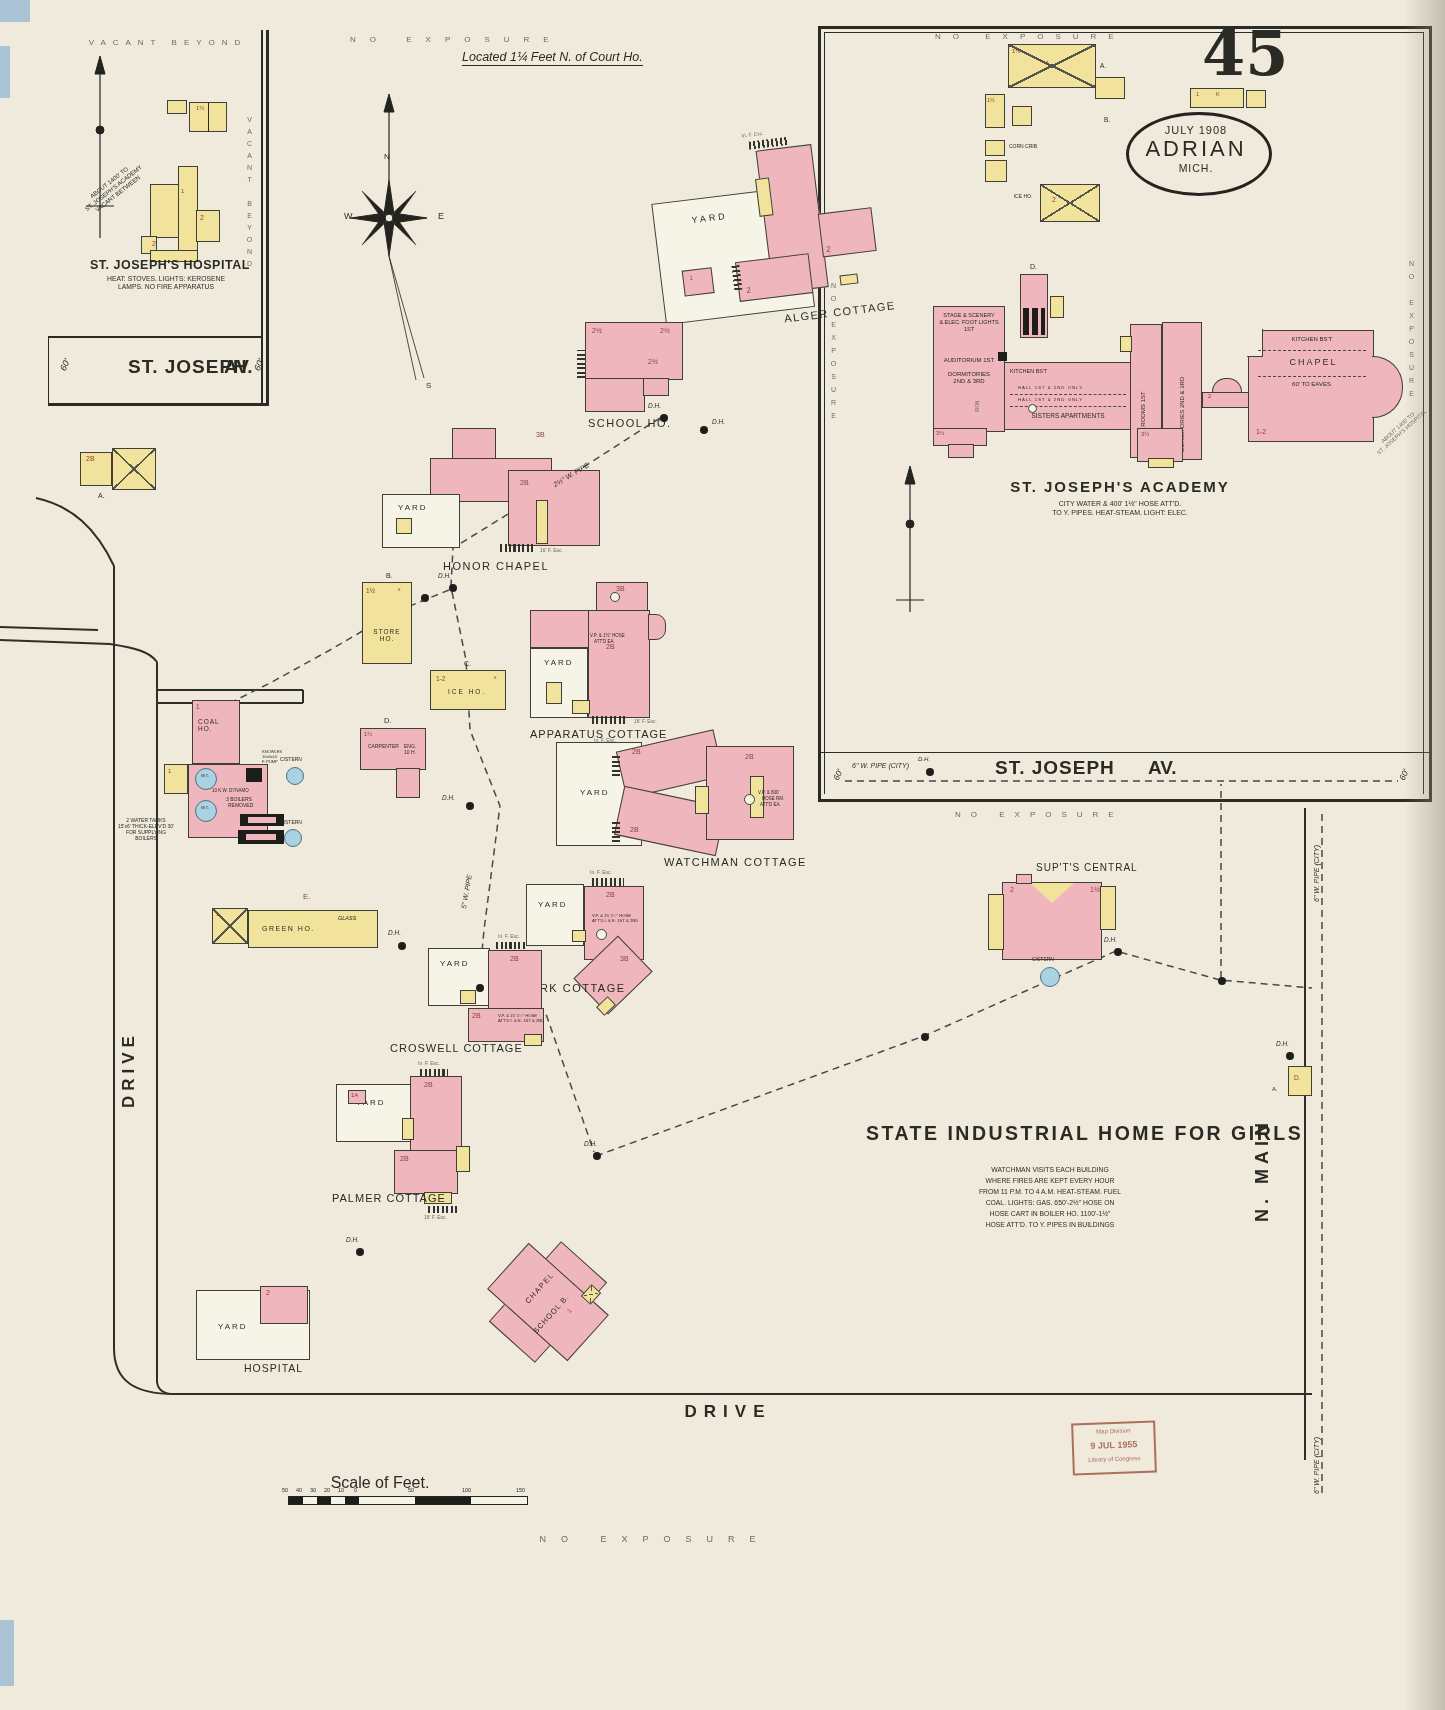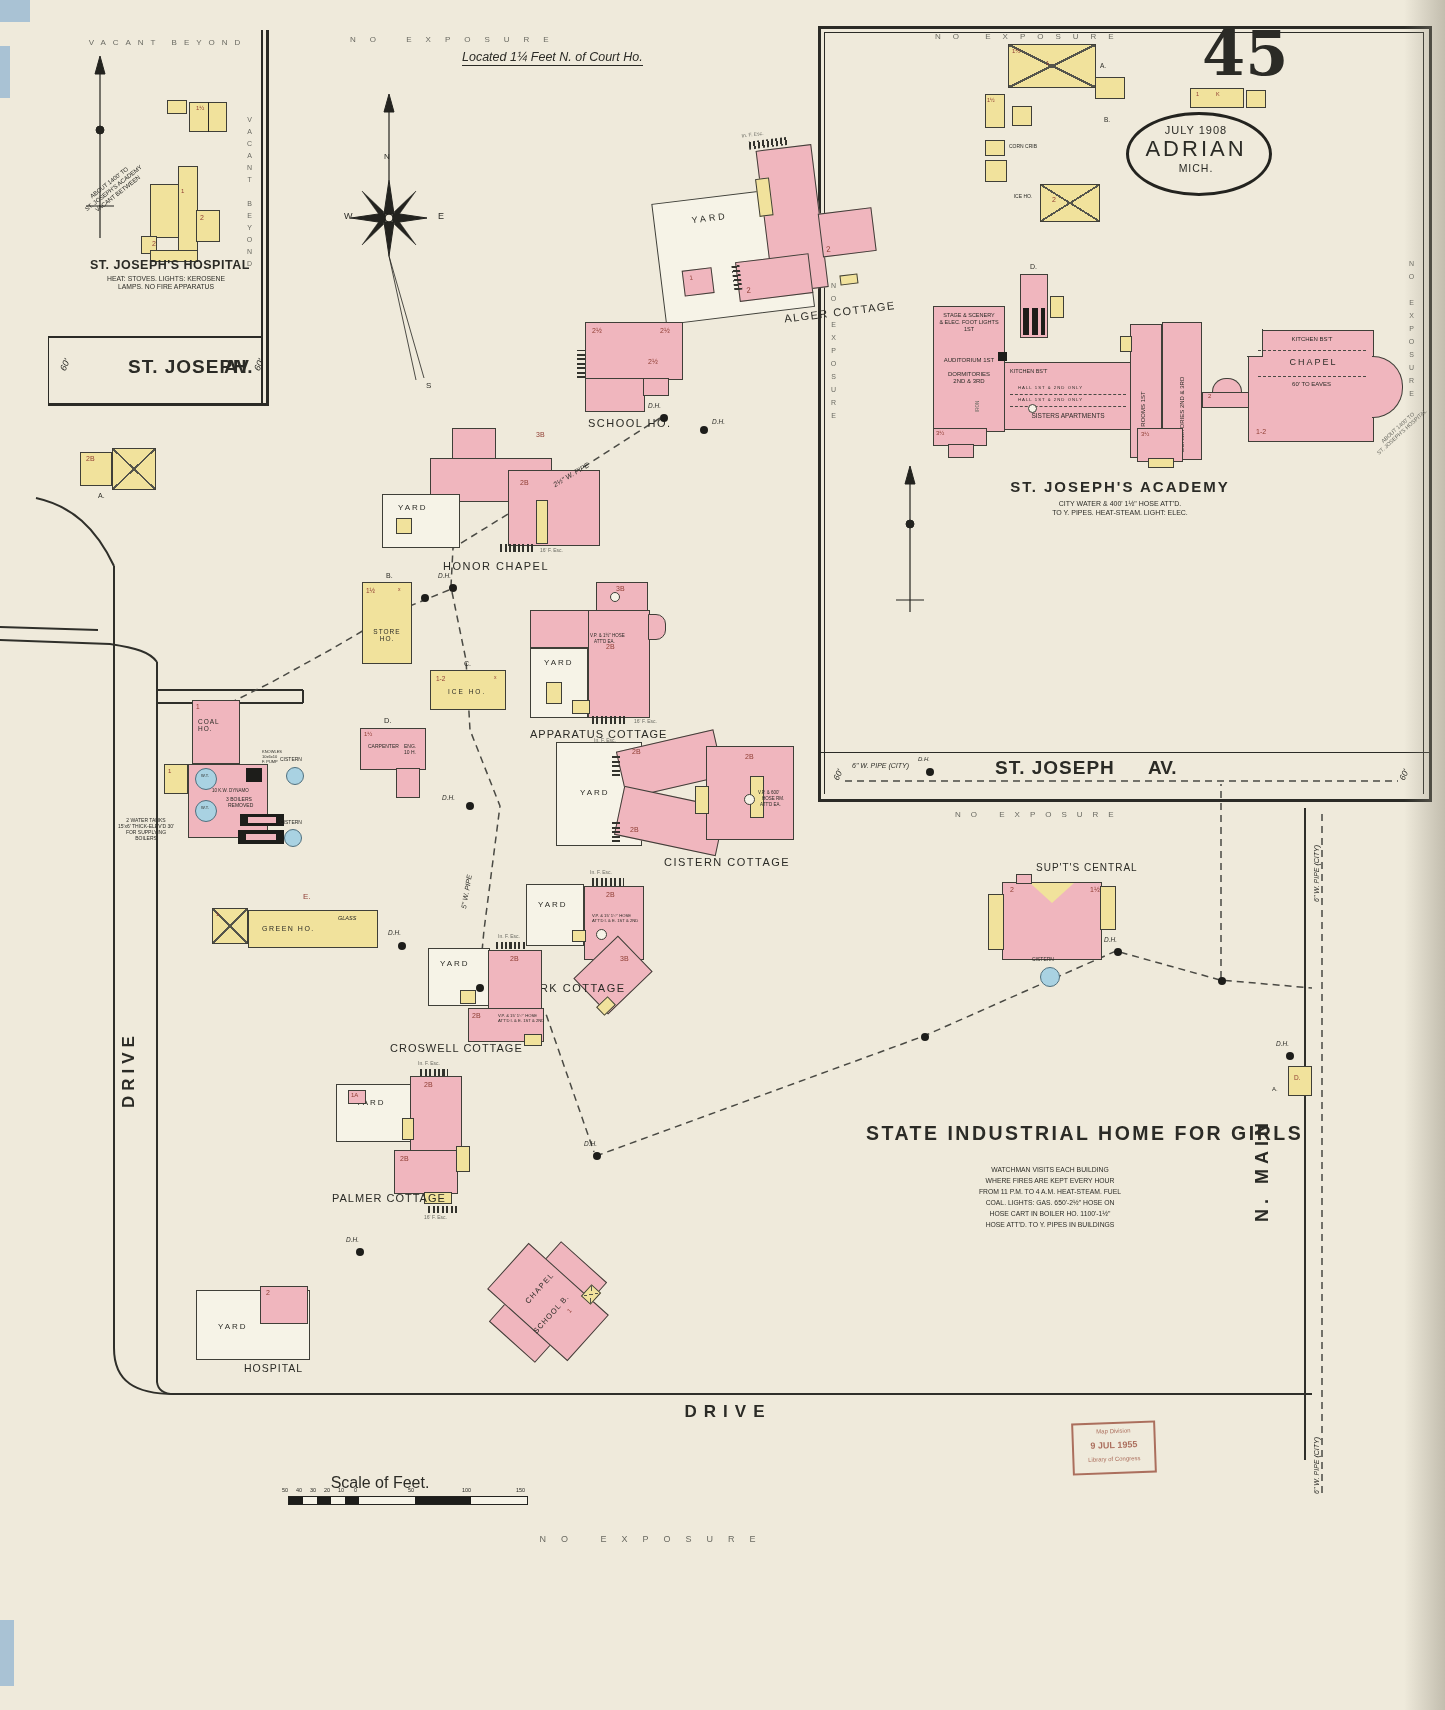--- a/index.html
+++ b/index.html
@@ -351,21 +351,21 @@
   <div class="ring" style="left:744px;top:794px;width:9px;height:9px"></div>
   <div class="t" style="left:758px;top:790px;font-size:4.5px">V.P. &amp; 600'</div>
   <div class="t" style="left:762px;top:796px;font-size:4.5px">HOSE RM.</div>
   <div class="t" style="left:760px;top:802px;font-size:4.5px">ATT'D EA.</div>
   <div class="t rd" style="left:632px;top:748px;font-size:7px">2B</div>
   <div class="t rd" style="left:745px;top:753px;font-size:7px">2B</div>
   <div class="t rd" style="left:630px;top:826px;font-size:7px">2B</div>
   <div class="hatchv" style="left:612px;top:754px;width:8px;height:22px"></div>
   <div class="hatchv" style="left:612px;top:820px;width:8px;height:22px"></div>
   <div class="t gy" style="left:594px;top:738px;font-size:5px">In. F. Esc.</div>
-  <div class="t" style="left:664px;top:856px;font-size:11px;letter-spacing:1.5px">CISTERN COTTAGE</div>
+  <div class="t" style="left:664px;top:856px;font-size:11px;letter-spacing:1.5px">WATCHMAN COTTAGE</div>
 
   <div class="bldg wh" style="left:526px;top:884px;width:58px;height:62px"></div>
   <div class="t" style="left:538px;top:900px;font-size:8px;letter-spacing:2px">YARD</div>
   <div class="bldg pk" style="left:584px;top:886px;width:60px;height:74px"></div>
   <div class="bldg pk" style="left:582px;top:950px;width:62px;height:50px;transform:rotate(-44deg)"></div>
   <div class="bldg yl" style="left:572px;top:930px;width:14px;height:12px"></div>
   <div class="bldg yl" style="left:598px;top:1000px;width:16px;height:12px;transform:rotate(-44deg)"></div>
   <div class="t rd" style="left:606px;top:891px;font-size:7px">2B</div>
   <div class="t rd" style="left:620px;top:955px;font-size:7px">3B</div>
   <div class="ring" style="left:596px;top:929px;width:9px;height:9px"></div>

